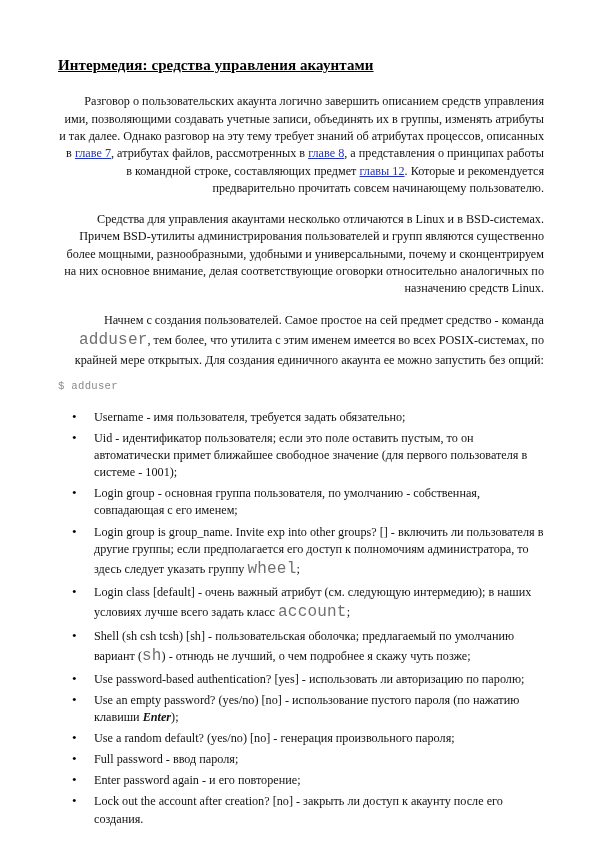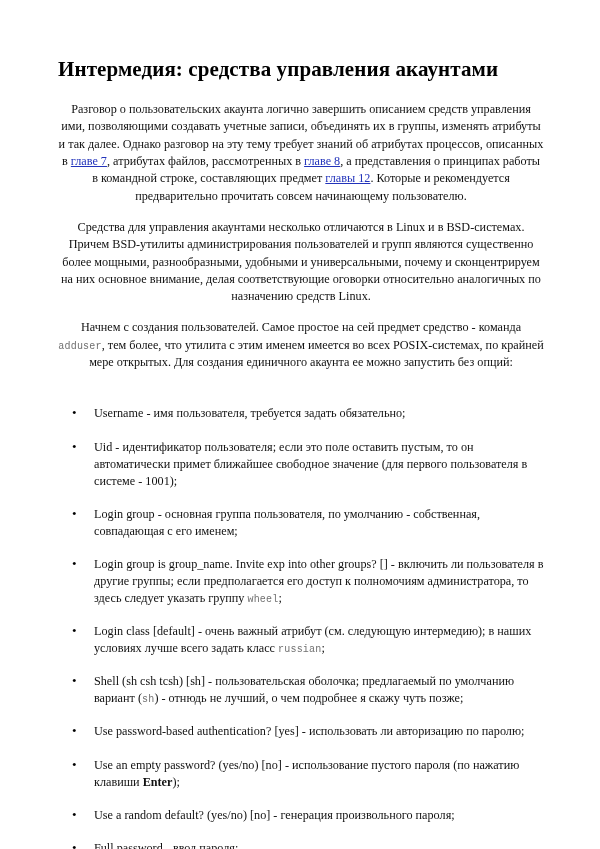--- a/index.html
+++ b/index.html
@@ -18,107 +18,110 @@
   .page {
     width: 600px;
     height: 849px;
     box-sizing: border-box;
     padding: 56px 56px 0 58px;
     background: #ffffff;
     position: relative;
   }
   h1.doc-title {
     font-family: "Liberation Serif", "DejaVu Serif", serif;
-    font-size: 21px;
+    font-size: 15px;
     font-weight: bold;
     line-height: 1.28;
     margin: 0 0 18px 0;
     letter-spacing: 0.1px;
     color: #000;
+    text-decoration: underline;
   }
   p.para {
     font-size: 12.2px;
     line-height: 1.42;
     margin: 0 0 14px 0;
-    text-align: center;
+    text-align: right;
     color: #111;
   }
   p.para.tight {
     margin-bottom: 2px;
   }
   a.xref {
     color: #2233bb;
     text-decoration: underline;
   }
   code, .mono {
     font-family: "Liberation Mono", "DejaVu Sans Mono", monospace;
-    font-size: 10px;
+    font-size: 16px;
     color: #707070;
     letter-spacing: 0.2px;
   }
   pre.codeblock {
     font-family: "Liberation Mono", "DejaVu Sans Mono", monospace;
     font-size: 10.6px;
     color: #8a8a8a;
     margin: 0 0 2px 0;
     line-height: 1.5;
     letter-spacing: 0.3px;
     white-space: pre;
   }
   ul.qlist {
     list-style: none;
     margin: 0 0 14px 0;
     padding: 0;
   }
   ul.qlist > li {
     font-size: 12.2px;
     line-height: 1.40;
-    margin: 16px 0 1px 0;
+    margin: 4px 0 1px 0;
     padding-left: 36px;
     position: relative;
     color: #111;
   }
   ul.qlist > li::before {
     content: "\2022";
     position: absolute;
     left: 14px;
     top: -1px;
     font-size: 13px;
     color: #000;
   }
   .bold {
     font-weight: bold;
+    font-style: italic;
   }
   .spacer-sm { height: 8px; }
 </style>
 </head>
 <body>
 
 <div class="page">
 
   <h1 class="doc-title">Интермедия: средства управления акаунтами</h1>
 
   <p class="para"><span>Разговор о пользовательских акаунта логично завершить описанием средств управления ими, позволяющими создавать учетные записи, объединять их в группы, изменять атрибуты и так далее. Однако разговор на эту тему требует знаний об атрибутах процессов, описанных в </span><a class="xref" href="#">главе 7</a><span>, атрибутах файлов, рассмотренных в </span><a class="xref" href="#">главе 8</a><span>, а представления о принципах работы в командной строке, составляющих предмет </span><a class="xref" href="#">главы 12</a><span>. Которые и рекомендуется предварительно прочитать совсем начинающему пользователю.</span></p>
 
   <p class="para">Средства для управления акаунтами несколько отличаются в Linux и в BSD-системах. Причем BSD-утилиты администрирования пользователей и групп являются существенно более мощными, разнообразными, удобными и универсальными, почему и сконцентрируем на них основное внимание, делая соответствующие оговорки относительно аналогичных по назначению средств Linux.</p>
 
   <p class="para tight"><span>Начнем с создания пользователей. Самое простое на сей предмет средство - команда </span><code class="mono">adduser</code><span>, тем более, что утилита с этим именем имеется во всех POSIX-системах, по крайней мере открытых. Для создания единичного акаунта ее можно запустить без опций:</span></p>
 
   <div class="spacer-sm"></div>
 
+  <pre class="codeblock">$ adduser</pre>
 
 
   <div class="spacer-sm"></div>
 
   <ul class="qlist">
       <li><span>Username - имя пользователя, требуется задать обязательно;</span></li>
       <li><span>Uid - идентификатор пользователя; если это поле оставить пустым, то он автоматически примет ближайшее свободное значение (для первого пользователя в системе - 1001);</span></li>
       <li><span>Login group - основная группа пользователя, по умолчанию - собственная, совпадающая с его именем;</span></li>
       <li><span>Login group is group_name. Invite exp into other groups? [] - включить ли пользователя в другие группы; если предполагается его доступ к полномочиям администратора, то здесь следует указать группу </span><code class="mono">wheel</code><span>;</span></li>
-      <li><span>Login class [default] - очень важный атрибут (см. следующую интермедию); в наших условиях лучше всего задать класс </span><code class="mono">russian</code><span>;</span></li>
+      <li><span>Login class [default] - очень важный атрибут (см. следующую интермедию); в наших условиях лучше всего задать класс </span><code class="mono">account</code><span>;</span></li>
       <li><span>Shell (sh csh tcsh) [sh] - пользовательская оболочка; предлагаемый по умолчанию вариант (</span><code class="mono">sh</code><span>) - отнюдь не лучший, о чем подробнее я скажу чуть позже;</span></li>
       <li><span>Use password-based authentication? [yes] - использовать ли авторизацию по паролю;</span></li>
       <li><span>Use an empty password? (yes/no) [no] - использование пустого пароля (по нажатию клавиши </span><span class="bold">Enter</span><span>);</span></li>
       <li><span>Use a random default? (yes/no) [no] - генерация произвольного пароля;</span></li>
       <li><span>Full password - ввод пароля;</span></li>
       <li><span>Enter password again - и его повторение;</span></li>
       <li><span>Lock out the account after creation? [no] - закрыть ли доступ к акаунту после его создания.</span></li>
     </ul>
 
 </div>

